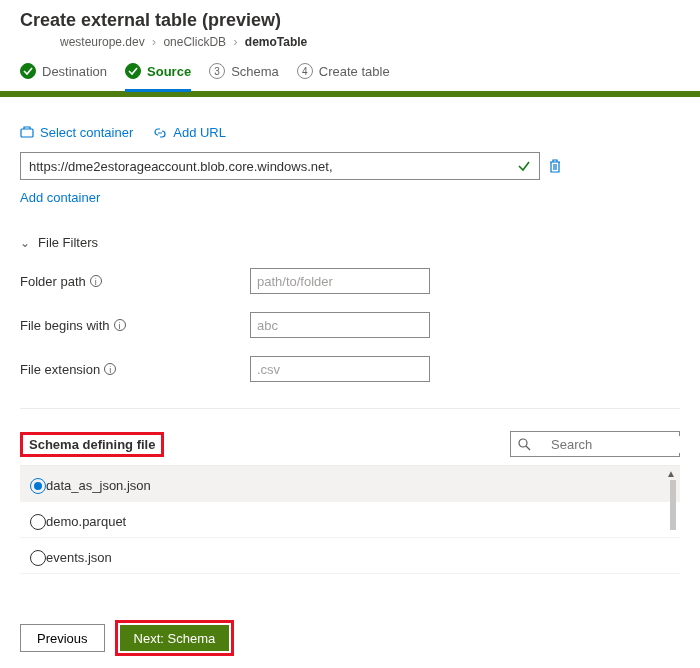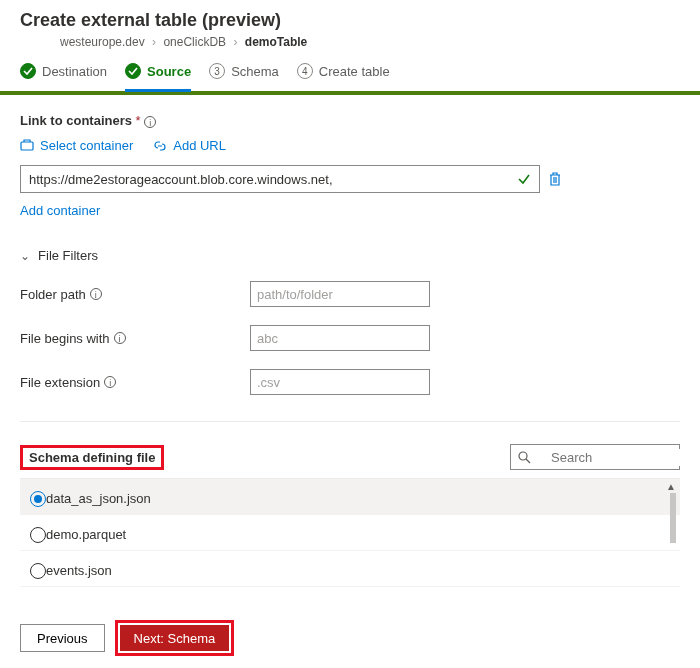--- a/index.html
+++ b/index.html
@@ -4,21 +4,21 @@
 <style>
   * { box-sizing: border-box; }
   html, body { margin:0; padding:0; font-family:"Segoe UI", Arial, sans-serif; font-size:13px; color:#323130; background:#fff; }
   .page { width:700px; height:668px; position:relative; overflow:hidden; }
   .header { padding:10px 20px 0 20px; }
   h1 { font-size:18px; font-weight:600; margin:0 0 4px 0; }
   .crumbs { font-size:12px; color:#605e5c; margin:2px 0 14px 40px; }
   .crumbs .sep { margin:0 4px; color:#a19f9d; }
   .crumbs .last { font-weight:600; color:#323130; }
 
-  .steps { display:flex; align-items:center; gap:18px; padding:0 20px 6px 20px; border-bottom:4px solid #4d7c0f; }
+  .steps { display:flex; align-items:center; gap:18px; padding:0 20px 6px 20px; border-bottom:6px solid #4d7c0f; }
   .step { display:flex; align-items:center; gap:6px; font-size:13px; color:#605e5c; padding-bottom:6px; position:relative; }
   .step .circ { width:16px; height:16px; border-radius:50%; border:1px solid #8a8886; display:inline-flex; align-items:center; justify-content:center; font-size:10px; color:#605e5c; }
   .step.done .circ { background:#107c10; border-color:#107c10; color:#fff; }
   .step.active { color:#107c10; font-weight:700; }
   .step.active::after { content:""; position:absolute; left:0; right:0; bottom:-7px; height:3px; background:#0078d4; }
 
   .section { padding:18px 20px 0 20px; }
   .lbl { font-size:13px; color:#323130; font-weight:600; }
   .req { color:#a4262c; }
   .info-ic { display:inline-block; width:12px; height:12px; border:1px solid #605e5c; border-radius:50%; font-size:9px; line-height:12px; text-align:center; color:#605e5c; vertical-align:middle; }
@@ -59,21 +59,21 @@
   .radio { width:16px; height:16px; border:1px solid #323130; border-radius:50%; display:flex; align-items:center; justify-content:center; flex-shrink:0; }
   .radio.on::after { content:""; width:8px; height:8px; background:#0078d4; border-radius:50%; }
   .radio.on { border-color:#0078d4; }
   .fname { font-size:13px; }
   .scroll-up { position:absolute; right:4px; top:2px; font-size:10px; color:#605e5c; }
   .scrollbar { position:absolute; right:4px; top:14px; width:6px; height:50px; background:#c8c6c4; }
 
   .footer { position:absolute; left:20px; bottom:12px; display:flex; gap:10px; align-items:center; }
   .btn-prev { border:1px solid #8a8886; background:#fff; height:28px; padding:0 16px; font-size:13px; cursor:pointer; }
   .btn-next-wrap { border:3px solid #e81123; padding:2px; }
-  .btn-next { background:#b91c1c; color:#fff; border:none; height:26px; padding:0 14px; font-size:13px; cursor:pointer; }
+  .btn-next { background:#4d7c0f; color:#fff; border:none; height:26px; padding:0 14px; font-size:13px; cursor:pointer; }
 
   svg { display:block; }
 </style>
 </head>
 <body>
 
 <div class="page">
 
   <div class="header">
     <h1>Create external table (preview)</h1>
@@ -107,25 +107,20 @@
       <span class="circ">3</span>
       <span>Schema</span>
     </div>
     <div class="step">
       <span class="circ">4</span>
       <span>Create table</span>
     </div>
   </div>
 
   <div class="section">
-    <div>
-      <span class="lbl">Link to containers</span>
-      <span class="req"> *</span>
-      <span class="info-ic">i</span>
-    </div>
     <div class="link-row">
       <div class="linkbtn">
         <span class="ic">
           <svg width="14" height="14" viewBox="0 0 14 14">
               <rect x="1" y="3" width="12" height="8" rx="1" fill="none" stroke="#0078d4" stroke-width="1.2"></rect>
               <path d="M4 3 L4 1 L10 1 L10 3" fill="none" stroke="#0078d4" stroke-width="1.2"></path>
             </svg>
         </span>
         <span>Select container</span>
       </div>

